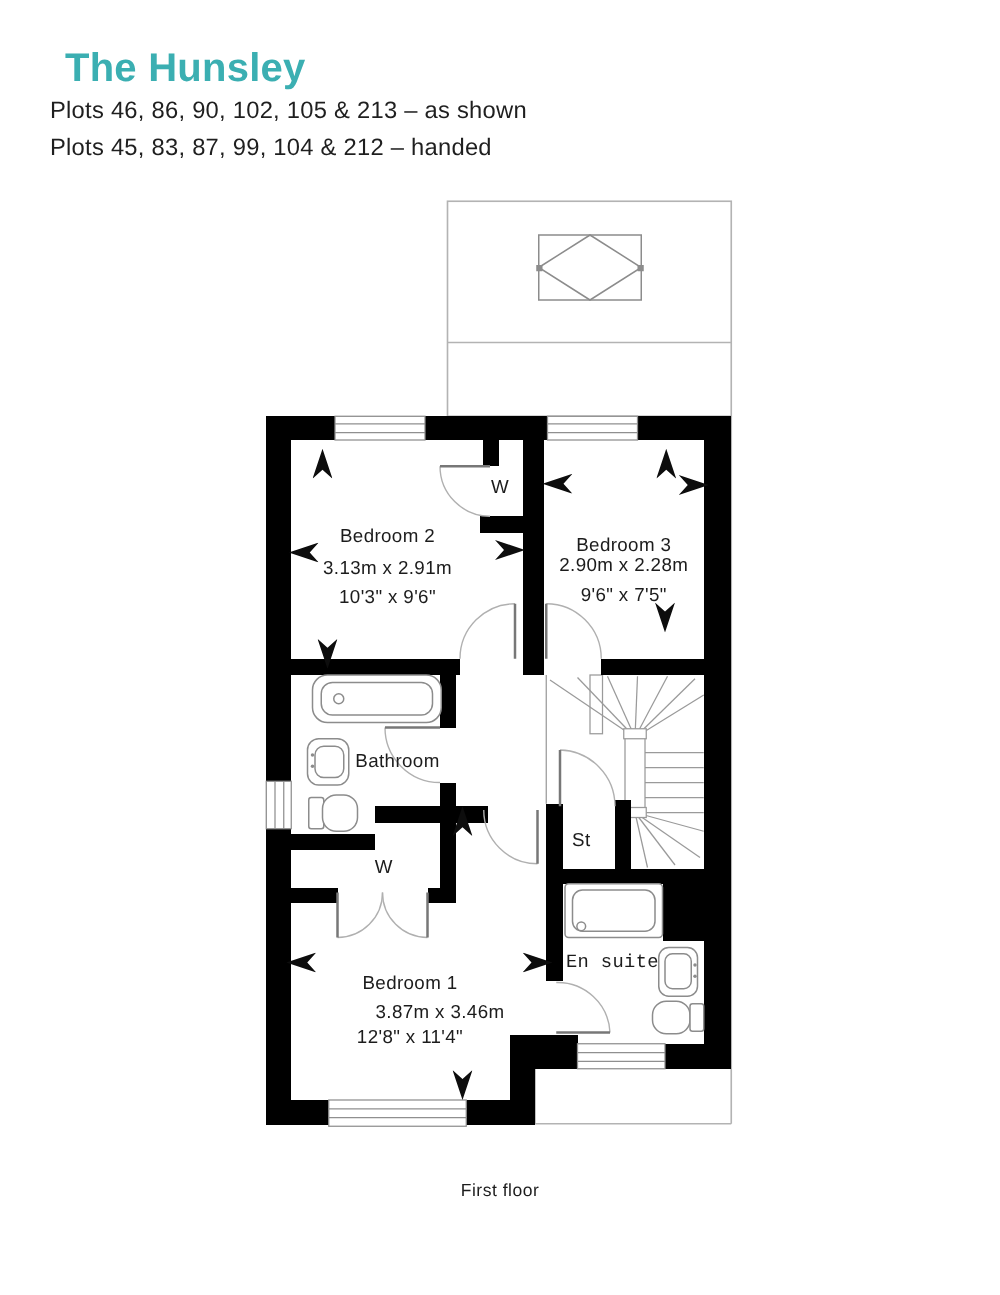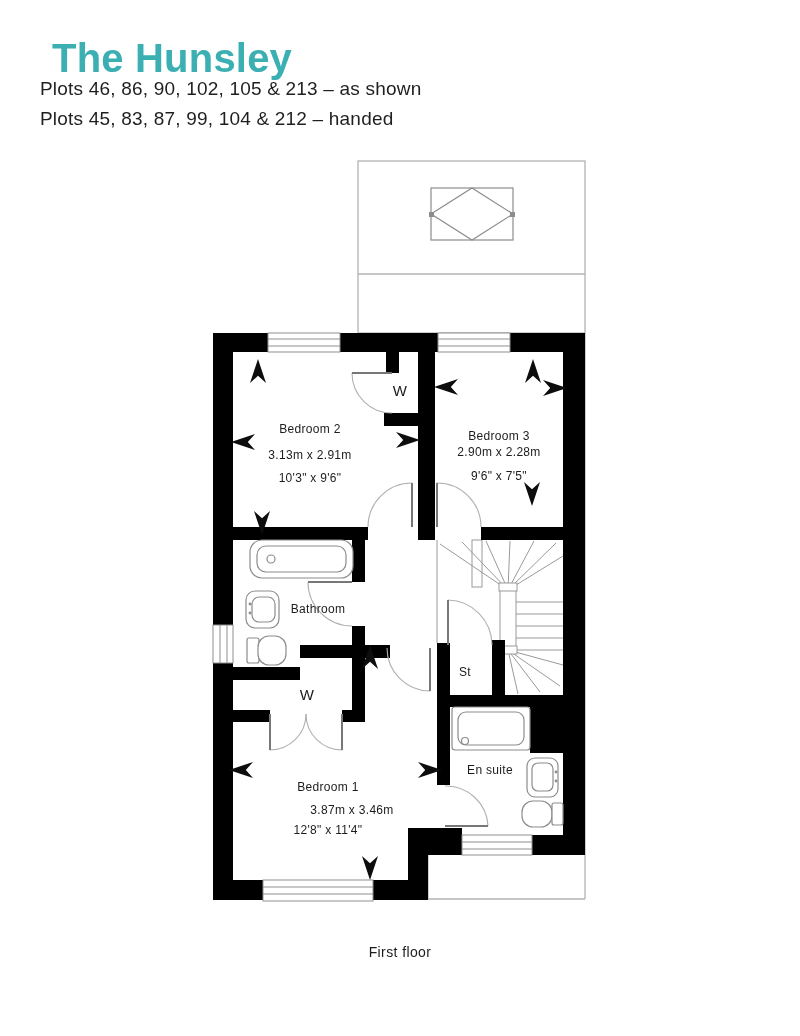--- a/index.html
+++ b/index.html
@@ -2,32 +2,32 @@
 <html><head>
 <meta charset="utf-8">
 <style>
   html,body{margin:0;padding:0;}
   body{
     width:800px;height:1036px;position:relative;background:#ffffff;
     font-family:"Liberation Sans","DejaVu Sans",sans-serif;overflow:hidden;
   }
   
   .title{
-    position:absolute;left:52px;top:36px;font-size:40px;font-weight:700;
+    position:absolute;left:52px;top:36px;font-size:32px;font-weight:700;
     color:#3BAFB2;letter-spacing:.2px;
   }
   .plots{
     position:absolute;left:40px;font-size:19px;color:#1f1f1f;letter-spacing:.2px;
   }
   .plots.l1{top:78px;}
   .plots.l2{top:108px;}
   
   .label{
     position:absolute;transform:translate(-50%,-50%);white-space:nowrap;
-    font-size:12px;color:#1c1c1c;letter-spacing:.3px;text-align:center;
+    font-size:15px;color:#1c1c1c;letter-spacing:.3px;text-align:center;
   }
   .label.small{font-size:15px;}
   .caption{
     position:absolute;transform:translate(-50%,-50%);font-size:14px;color:#1c1c1c;
     letter-spacing:.4px;white-space:nowrap;
   }
   
   .arrow{
     position:absolute;width:24px;height:16px;background:#0d0d0d;
     clip-path:polygon(0 0,100% 50%,0 100%,30% 50%);
@@ -216,19 +216,19 @@
 <div class="label" style="left:310px;top:478px;">10'3" x 9'6"</div>
 
 <div class="label" style="left:499px;top:436px;">Bedroom 3</div>
 <div class="label" style="left:499px;top:452px;text-align:center;">2.90m x 2.28m</div>
 <div class="label" style="left:499px;top:476px;">9'6" x 7'5"</div>
 
 <div class="label small" style="left:400px;top:390px;">W</div>
 <div class="label" style="left:318px;top:609px;">Bathroom</div>
 <div class="label" style="left:465px;top:672px;">St</div>
 <div class="label small" style="left:307px;top:694px;">W</div>
-<div class="label" style="left:490px;top:770px;">En suite</div>
+<div class="label" style="left:490px;top:770px;font-family:Liberation Mono, monospace;">En suite</div>
 
 <div class="label" style="left:328px;top:787px;">Bedroom 1</div>
 <div class="label" style="left:328px;top:810px;margin-left:24px;">3.87m x 3.46m</div>
 <div class="label" style="left:328px;top:830px;">12'8" x 11'4"</div>
 
 <div class="caption" style="left:400px;top:952px;">First floor</div>
 
 </body></html>

